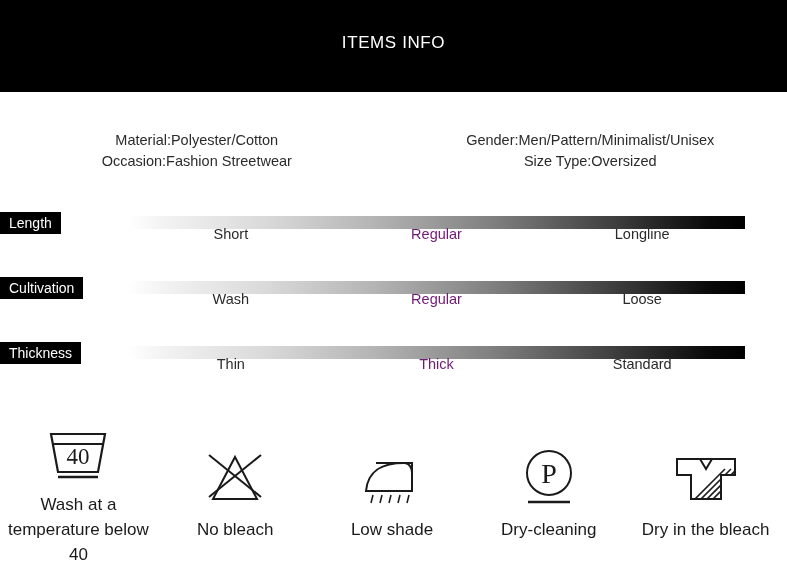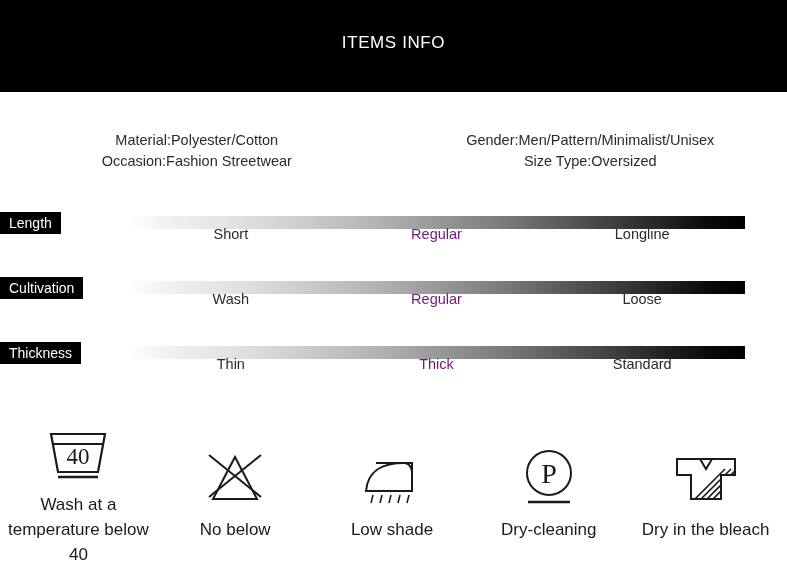--- a/index.html
+++ b/index.html
@@ -204,21 +204,21 @@
     </div>
 
     <div class="care-item">
       <div class="care-glyph">
         <svg width="72" height="62" viewBox="0 0 72 62" xmlns="http://www.w3.org/2000/svg">
           <path d="M36 10 L58 52 L14 52 Z" fill="none" stroke="#1a1a1a" stroke-width="2"></path>
           <line x1="10" y1="8" x2="62" y2="50" stroke="#1a1a1a" stroke-width="2"></line>
           <line x1="62" y1="8" x2="10" y2="50" stroke="#1a1a1a" stroke-width="2"></line>
         </svg>
       </div>
-      <div class="care-caption">No below</div>
+      <div class="care-caption">No bleach</div>
     </div>
 
     <div class="care-item">
       <div class="care-glyph">
         <svg width="76" height="62" viewBox="0 0 76 62" xmlns="http://www.w3.org/2000/svg">
           <path d="M12 44 C14 22 30 16 50 16 L58 16 L58 44 Z" fill="none" stroke="#1a1a1a" stroke-width="2"></path>
           <path d="M22 16 L50 16 C56 16 58 22 58 26" fill="none" stroke="#1a1a1a" stroke-width="2"></path>
           <line x1="12" y1="44" x2="58" y2="44" stroke="#1a1a1a" stroke-width="2"></line>
           <line x1="19" y1="48" x2="17" y2="56" stroke="#1a1a1a" stroke-width="1.6"></line>
           <line x1="28" y1="48" x2="26" y2="56" stroke="#1a1a1a" stroke-width="1.6"></line>

